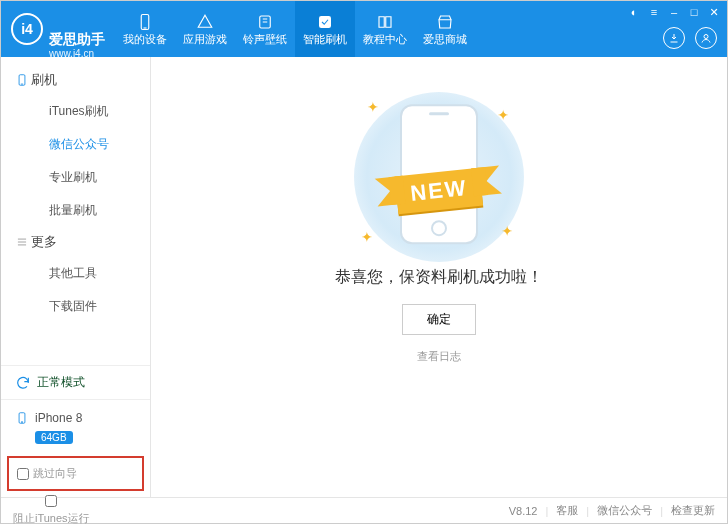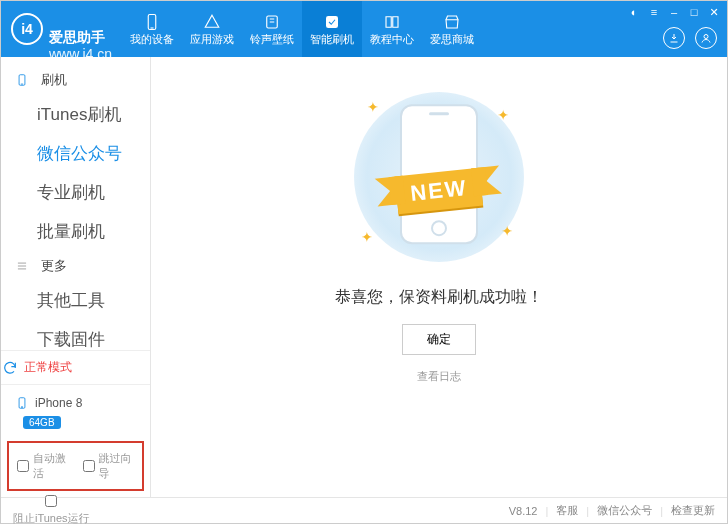--- a/index.html
+++ b/index.html
@@ -4,70 +4,70 @@
 <style>
 * { margin: 0; padding: 0; box-sizing: border-box; }
 body { font-family: "Microsoft YaHei", Arial, sans-serif; font-size: 12px; color: #333; background: #fff; }
 .app { width: 728px; height: 524px; border: 1px solid #ccc; display: flex; flex-direction: column; }
 
 .header { background: #1b8fe6; height: 56px; display: flex; align-items: center; color: #fff; position: relative; }
 .logo { display: flex; align-items: center; padding: 0 10px; gap: 6px; }
 .logo-circle { width: 32px; height: 32px; border: 2px solid #fff; border-radius: 50%; display: flex; align-items: center; justify-content: center; font-weight: bold; font-size: 14px; }
 .logo-text { display: flex; flex-direction: column; line-height: 1.2; }
 .logo-text .t1 { font-size: 14px; font-weight: bold; margin-top: 33px; }
-.logo-text .t2 { font-size: 14px; opacity: .9; }
+.logo-text .t2 { font-size: 10px; opacity: .9; }
 
 .tabs { display: flex; height: 56px; }
 .tab { width: 60px; display: flex; flex-direction: column; align-items: center; justify-content: center; gap: 0; cursor: pointer; font-size: 11px; }
 .tab.active { background: #0a7fd6; }
 .tab-icon { width: 20px; height: 20px; display: flex; align-items: center; justify-content: center; }
 .tab-icon svg { width: 18px; height: 18px; stroke: #fff; fill: none; stroke-width: 1.5; }
 
 .win-controls { position: absolute; top: 4px; right: 6px; display: flex; gap: 6px; }
 .win-btn { width: 14px; height: 14px; color: #fff; font-size: 11px; display: flex; align-items: center; justify-content: center; cursor: pointer; }
 
 .user-controls { position: absolute; right: 10px; bottom: 8px; display: flex; gap: 10px; }
 .circ-btn { width: 22px; height: 22px; border: 1.5px solid #fff; border-radius: 50%; display: flex; align-items: center; justify-content: center; cursor: pointer; }
 .circ-btn svg { width: 12px; height: 12px; stroke: #fff; fill: none; stroke-width: 2; }
 
 .body { flex: 1; display: flex; min-height: 0; }
 .sidebar { width: 150px; border-right: 1px solid #e5e5e5; display: flex; flex-direction: column; }
 .side-scroll { flex: 1; overflow: auto; padding-top: 8px; }
-.group-head { display: flex; align-items: center; gap: 12px; padding: 6px 14px; color: #444; font-size: 13px; }
+.group-head { display: flex; align-items: center; gap: 2px; padding: 6px 14px; color: #444; font-size: 13px; }
 .group-head svg { width: 14px; height: 14px; stroke: #1b8fe6; fill: none; stroke-width: 1.5; }
 .group-head.more svg { stroke: #999; }
-.side-item { padding: 8px 12px 8px 36px; font-size: 17px; color: #555; cursor: pointer; }
+.side-item { padding: 8px 12px 8px 48px; font-size: 12px; color: #555; cursor: pointer; }
 .side-item.active { color: #1b8fe6; }
 
 .side-bottom { border-top: 1px solid #eee; }
-.mode-row { display: flex; align-items: center; gap: 6px; padding: 8px 1px; color: #ef4444; }
+.mode-row { display: flex; align-items: center; gap: 6px; padding: 8px 14px; color: #14532d; }
 .mode-row svg { width: 16px; height: 16px; stroke: #1b8fe6; fill: none; stroke-width: 1.8; }
 .device-row { padding: 4px 14px 10px; border-top: 1px solid #eee; }
 .device-line { display: flex; align-items: center; gap: 6px; color: #555; padding: 6px 0 4px; }
 .device-line svg { width: 14px; height: 16px; stroke: #1b8fe6; fill: none; stroke-width: 1.5; }
-.badge { display: inline-block; background: #1b8fe6; color: #fff; font-size: 10px; padding: 1px 6px; border-radius: 3px; margin-left: 8px; }
+.badge { display: inline-block; background: #1b8fe6; color: #fff; font-size: 10px; padding: 1px 6px; border-radius: 3px; margin-left: 20px; }
 
 .redbox { border: 2px solid #d43c2e; margin: 2px 6px 6px; padding: 8px 8px; display: flex; gap: 14px; }
 .cb { display: flex; align-items: center; gap: 4px; color: #999; font-size: 11px; cursor: pointer; }
 .cb input { width: 12px; height: 12px; accent-color: #1b8fe6; }
 
 .main { flex: 1; display: flex; flex-direction: column; align-items: center; justify-content: flex-start; padding-top: 30px; }
 .illust { width: 200px; height: 180px; position: relative; }
 .halo { position: absolute; left: 50%; top: 50%; width: 170px; height: 170px; transform: translate(-50%,-50%); border-radius: 50%; background: radial-gradient(circle,#e8f3fb 0%,#d4eaf8 60%,#fff 100%); }
 .phone { position: absolute; left: 50%; top: 50%; transform: translate(-50%,-52%); width: 78px; height: 140px; background: #fff; border: 2px solid #d0dfea; border-radius: 12px; }
 .phone::before { content:""; position:absolute; top:6px; left:50%; transform:translateX(-50%); width:20px; height:3px; background:#d0dfea; border-radius:2px; }
 .phone::after { content:""; position:absolute; bottom:6px; left:50%; transform:translateX(-50%); width:12px; height:12px; border:2px solid #d0dfea; border-radius:50%; }
 .ribbon { position:absolute; left:50%; top:58%; transform:translate(-50%,-50%) rotate(-6deg); background:#f6b92d; color:#fff; font-weight:bold; font-size:22px; padding:6px 14px; letter-spacing:2px; box-shadow: 0 2px 0 #d6960e; }
 .ribbon::before, .ribbon::after { content:""; position:absolute; top:0; border:14px solid #f6b92d; }
 .ribbon::before { left:-20px; border-left-color:transparent; }
 .ribbon::after { right:-20px; border-right-color:transparent; }
 .spark { position:absolute; color:#f6b92d; font-size:14px; }
 .s1{top:12px; left:28px} .s2{top:20px; right:30px} .s3{bottom:22px; left:22px} .s4{bottom:28px; right:26px}
 
-.msg { margin-top: 20px; font-size: 16px; color: #333; }
+.msg { margin-top: 0; font-size: 16px; color: #333; }
 .btn-confirm { margin-top: 16px; padding: 6px 24px; border: 1px solid #ccc; background: #fff; font-size: 12px; cursor: pointer; }
 .log-link { margin-top: 14px; color: #999; font-size: 11px; cursor: pointer; }
 
 .footer { height: 26px; border-top: 1px solid #e5e5e5; display: flex; align-items: center; padding: 0 12px; color: #888; font-size: 11px; }
 .footer .left { display: flex; align-items: center; gap: 4px; flex-direction: column; }
 .footer .right { margin-left: auto; display: flex; align-items: center; gap: 8px; }
 .sep { color: #ddd; }
 </style>
 </head>
 <body>
@@ -198,24 +198,20 @@
                 <rect x="7" y="3" width="10" height="18" rx="2"></rect>
                 <circle cx="12" cy="19" r="1"></circle>
               </svg>
             <span>iPhone 8</span>
           </div>
           <span class="badge">64GB</span>
         </div>
       </div>
 
       <div class="redbox">
-        <label class="cb">
-          <input type="checkbox" style="">
-          <span>自动激活</span>
-        </label>
         <label class="cb">
           <input type="checkbox" style="">
           <span>跳过向导</span>
         </label>
       </div>
     </div>
 
     <div class="main">
       <div class="illust">
         <div class="halo"></div>

